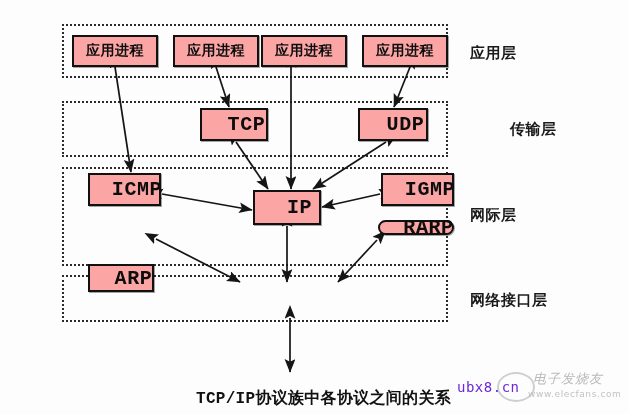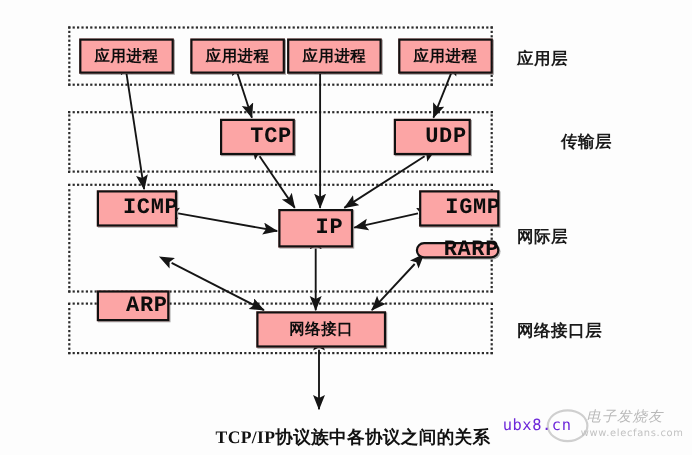--- a/index.html
+++ b/index.html
@@ -61,21 +61,21 @@
     position: absolute;
     left: 0;
     top: 0;
     width: 629px;
     height: 414px;
     z-index: 2;
     pointer-events: none;
   }
   .caption {
     position: absolute;
-    font-family: Liberation Serif, serif;
+    font-family: Liberation Mono, monospace;
     font-weight: 700;
     font-size: 16px;
     color: #111111;
     white-space: nowrap;
     letter-spacing: 0.3px;
   }
   .wm {
     position: absolute;
     color: #9a9a9a;
     white-space: nowrap;
@@ -154,21 +154,20 @@
   <div class="node cjk" id="n-1" style="left: 173px; top: 35px; width: 86px; height: 32px;">应用进程</div>
   <div class="node cjk" id="n-2" style="left: 261px; top: 35px; width: 86px; height: 32px;">应用进程</div>
   <div class="node cjk" id="n-3" style="left: 362px; top: 35px; width: 86px; height: 32px;">应用进程</div>
   <div class="node latin" id="n-4" style="left: 200px; top: 108px; width: 68px; height: 33px;">TCP</div>
   <div class="node latin" id="n-5" style="left: 358px; top: 108px; width: 70px; height: 33px;">UDP</div>
   <div class="node latin" id="n-6" style="left: 88px; top: 173px; width: 73px; height: 33px;">ICMP</div>
   <div class="node latin" id="n-7" style="left: 381px; top: 173px; width: 73px; height: 33px;">IGMP</div>
   <div class="node latin" id="n-8" style="left: 253px; top: 190px; width: 68px; height: 35px;">IP</div>
   <div class="node latin" id="n-9" style="left: 88px; top: 220px; width: 66px; height: 28px; margin-top: 44px;">ARP</div>
   <div class="node latin" id="n-10" style="left: 378px; top: 220px; width: 76px; height: 15px; border-radius: 13px;">RARP</div>
-  <div class="node cjk" id="n-11" style="left: 233px; top: 283px; width: 118px; height: 33px;">网络接口</div>
 
   <div class="caption" id="cap" style="left: 196px; top: 388px;">TCP/IP协议族中各协议之间的关系</div>
 
   <div class="wm wm-a" id="wm-0" style="left: 457px; top: 379px;">ubx8.cn</div>
   <div class="wm-ring" id="wm-ring" style="left: 497px; top: 372px;"></div>
   <div class="wm wm-b" id="wm-1" style="left: 533px; top: 370px;">电子发烧友</div>
   <div class="wm wm-c" id="wm-2" style="left: 528px; top: 389px;">www.elecfans.com</div>
 
 </div>
 

